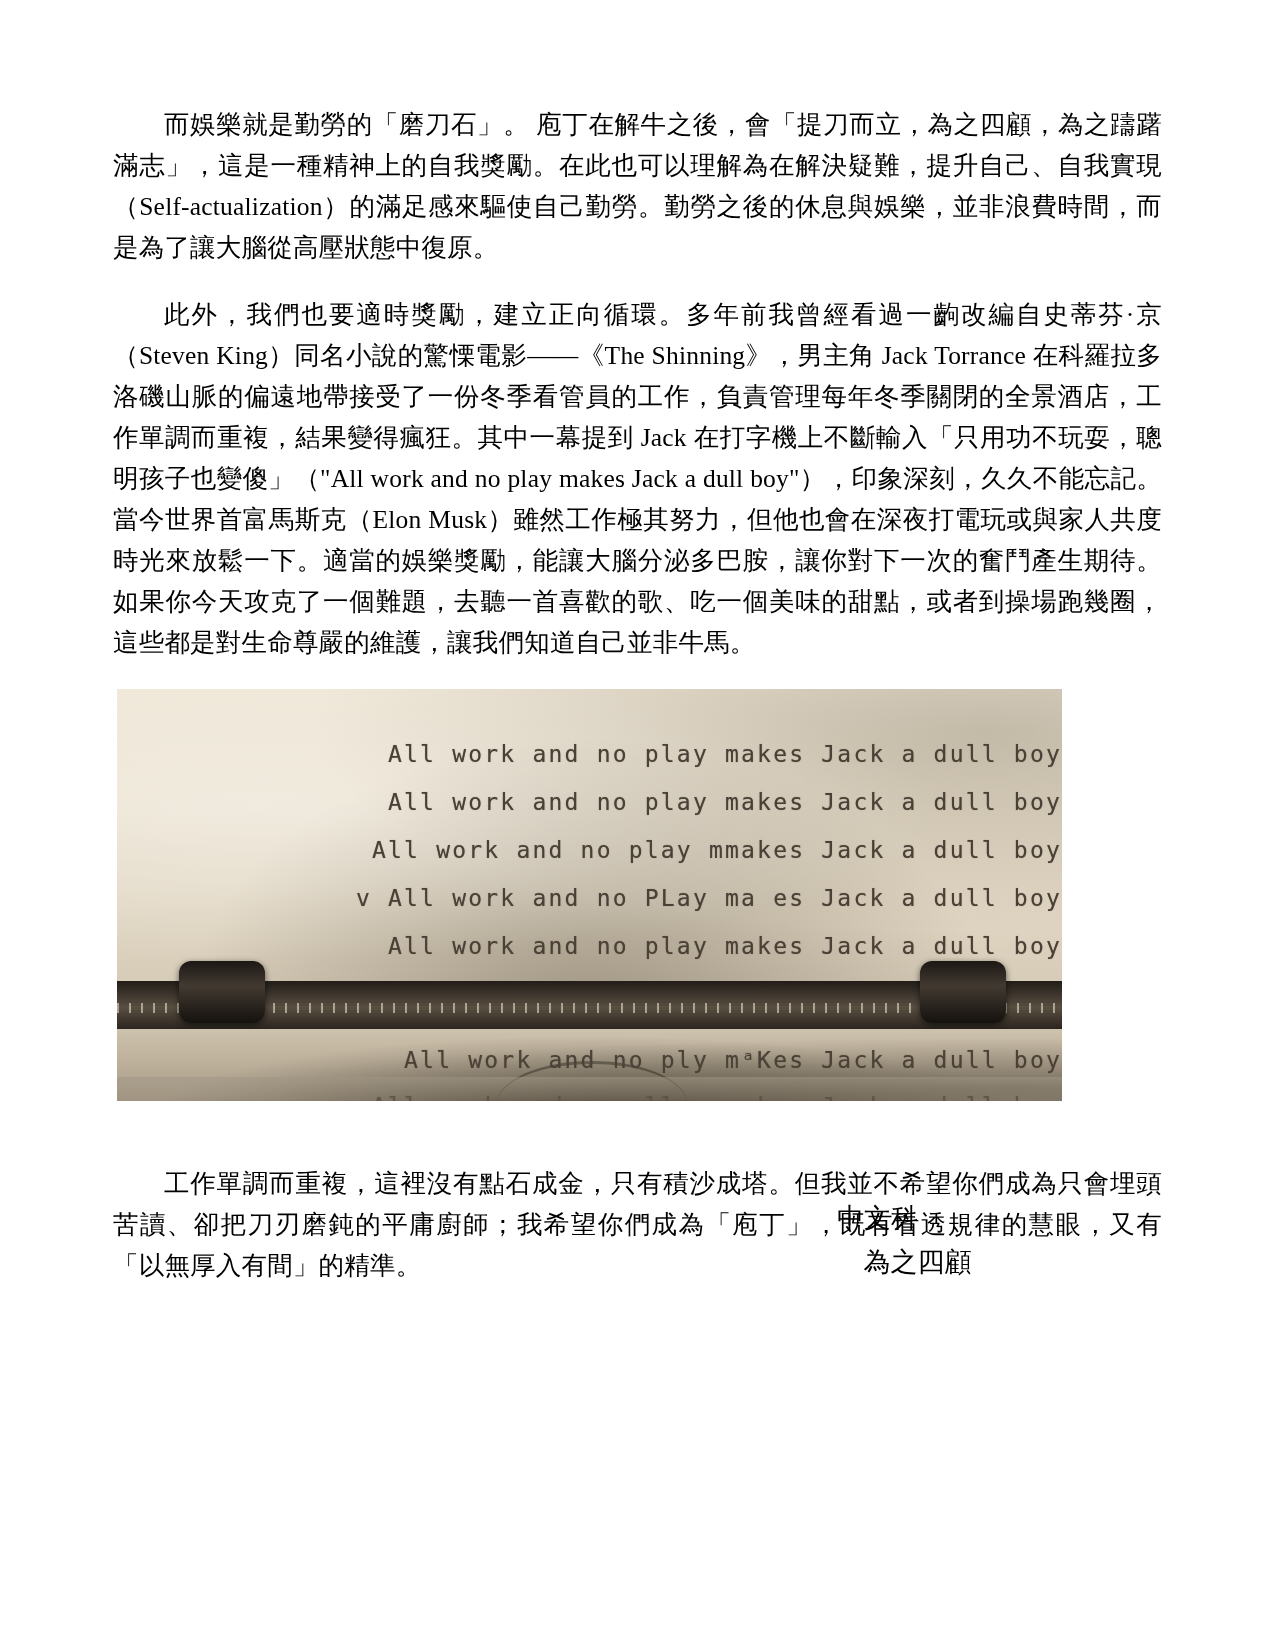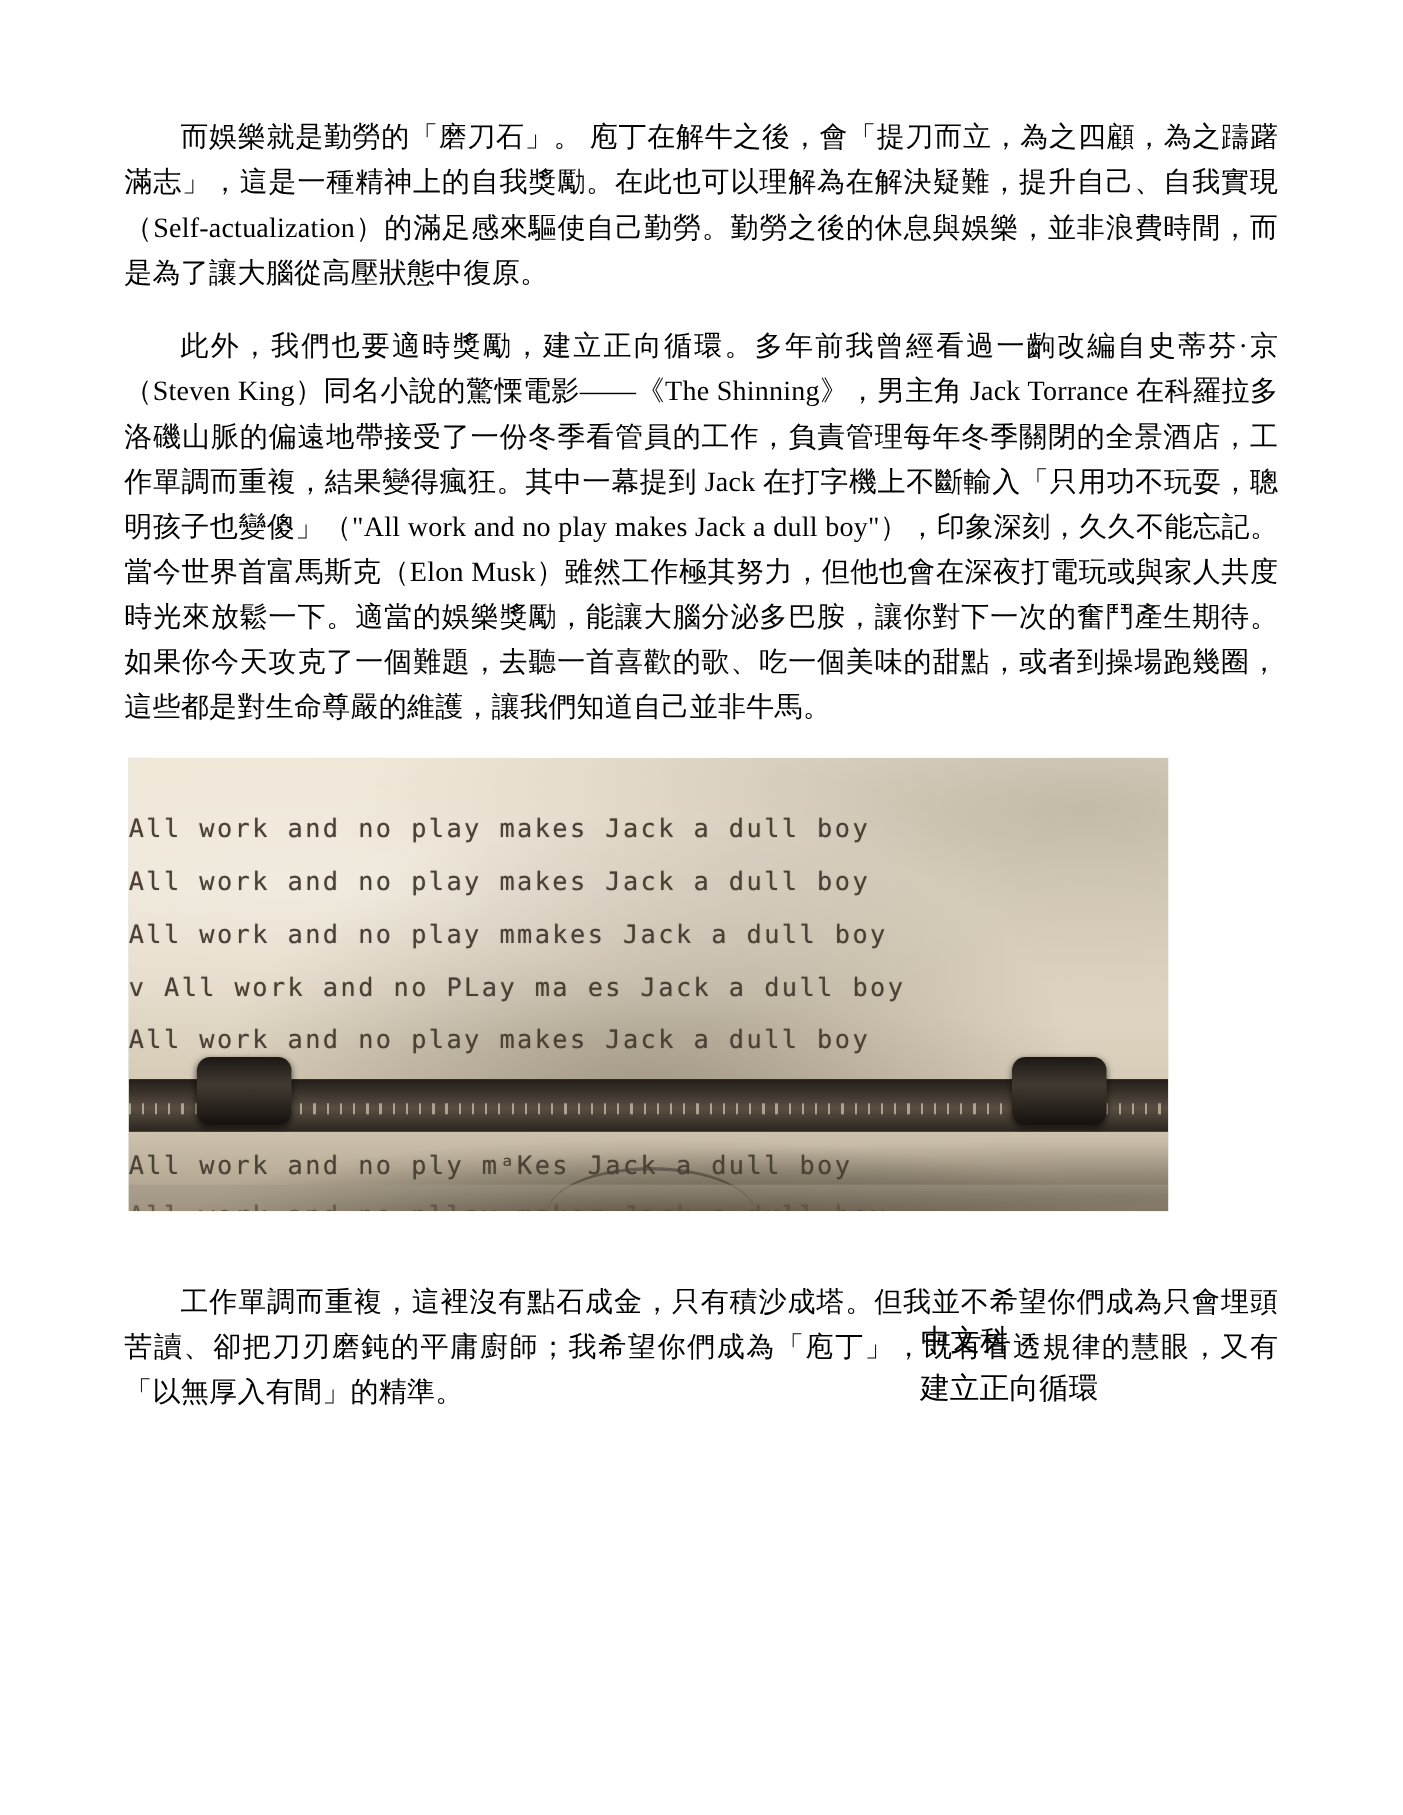--- a/index.html
+++ b/index.html
@@ -65,21 +65,21 @@
     position: absolute;
     left: 0; right: 0; top: 0; bottom: 0;
     background:
       radial-gradient(ellipse at 15% 40%, rgba(255,255,255,0.35) 0%, rgba(255,255,255,0) 60%),
       radial-gradient(ellipse at 92% 15%, rgba(90,75,55,0.28) 0%, rgba(90,75,55,0) 55%),
       radial-gradient(ellipse at 50% 110%, rgba(60,50,35,0.35) 0%, rgba(60,50,35,0) 60%);
   }
   .type-line {
     position: absolute;
     width: 100%;
-    text-align: left;
+    text-align: right;
     font-family: "DejaVu Sans Mono", "Liberation Mono", monospace;
     font-size: 23px;
     letter-spacing: 2.2px;
     color: #4a4036;
     white-space: pre;
     text-shadow: 0 0 1px rgba(70,60,48,0.5);
   }
   .tl1 { top: 52px; }
   .tl2 { top: 100px; }
   .tl3 { top: 148px; }
@@ -194,16 +194,16 @@
         <div class="type-line low2">All work and no pllay maker Jack a dull boy</div>
       </div>
     </div>
 
     <p class="para" style="margin-top:62px;">工作單調而重複，這裡沒有點石成金，只有積沙成塔。但我並不希望你們成為只會埋頭苦讀、卻把刀刃磨鈍的平庸廚師；我希望你們成為「庖丁」，既有看透規律的慧眼，又有「以無厚入有間」的精準。</p>
 
   </div>
 
   <div class="signature-block">
     <div class="sig-line dept">中文科</div>
-    <div class="sig-line name">建立正向循環</div>
+    <div class="sig-line name">為之四顧</div>
   </div>
 
 </div>
 
 </body></html>

